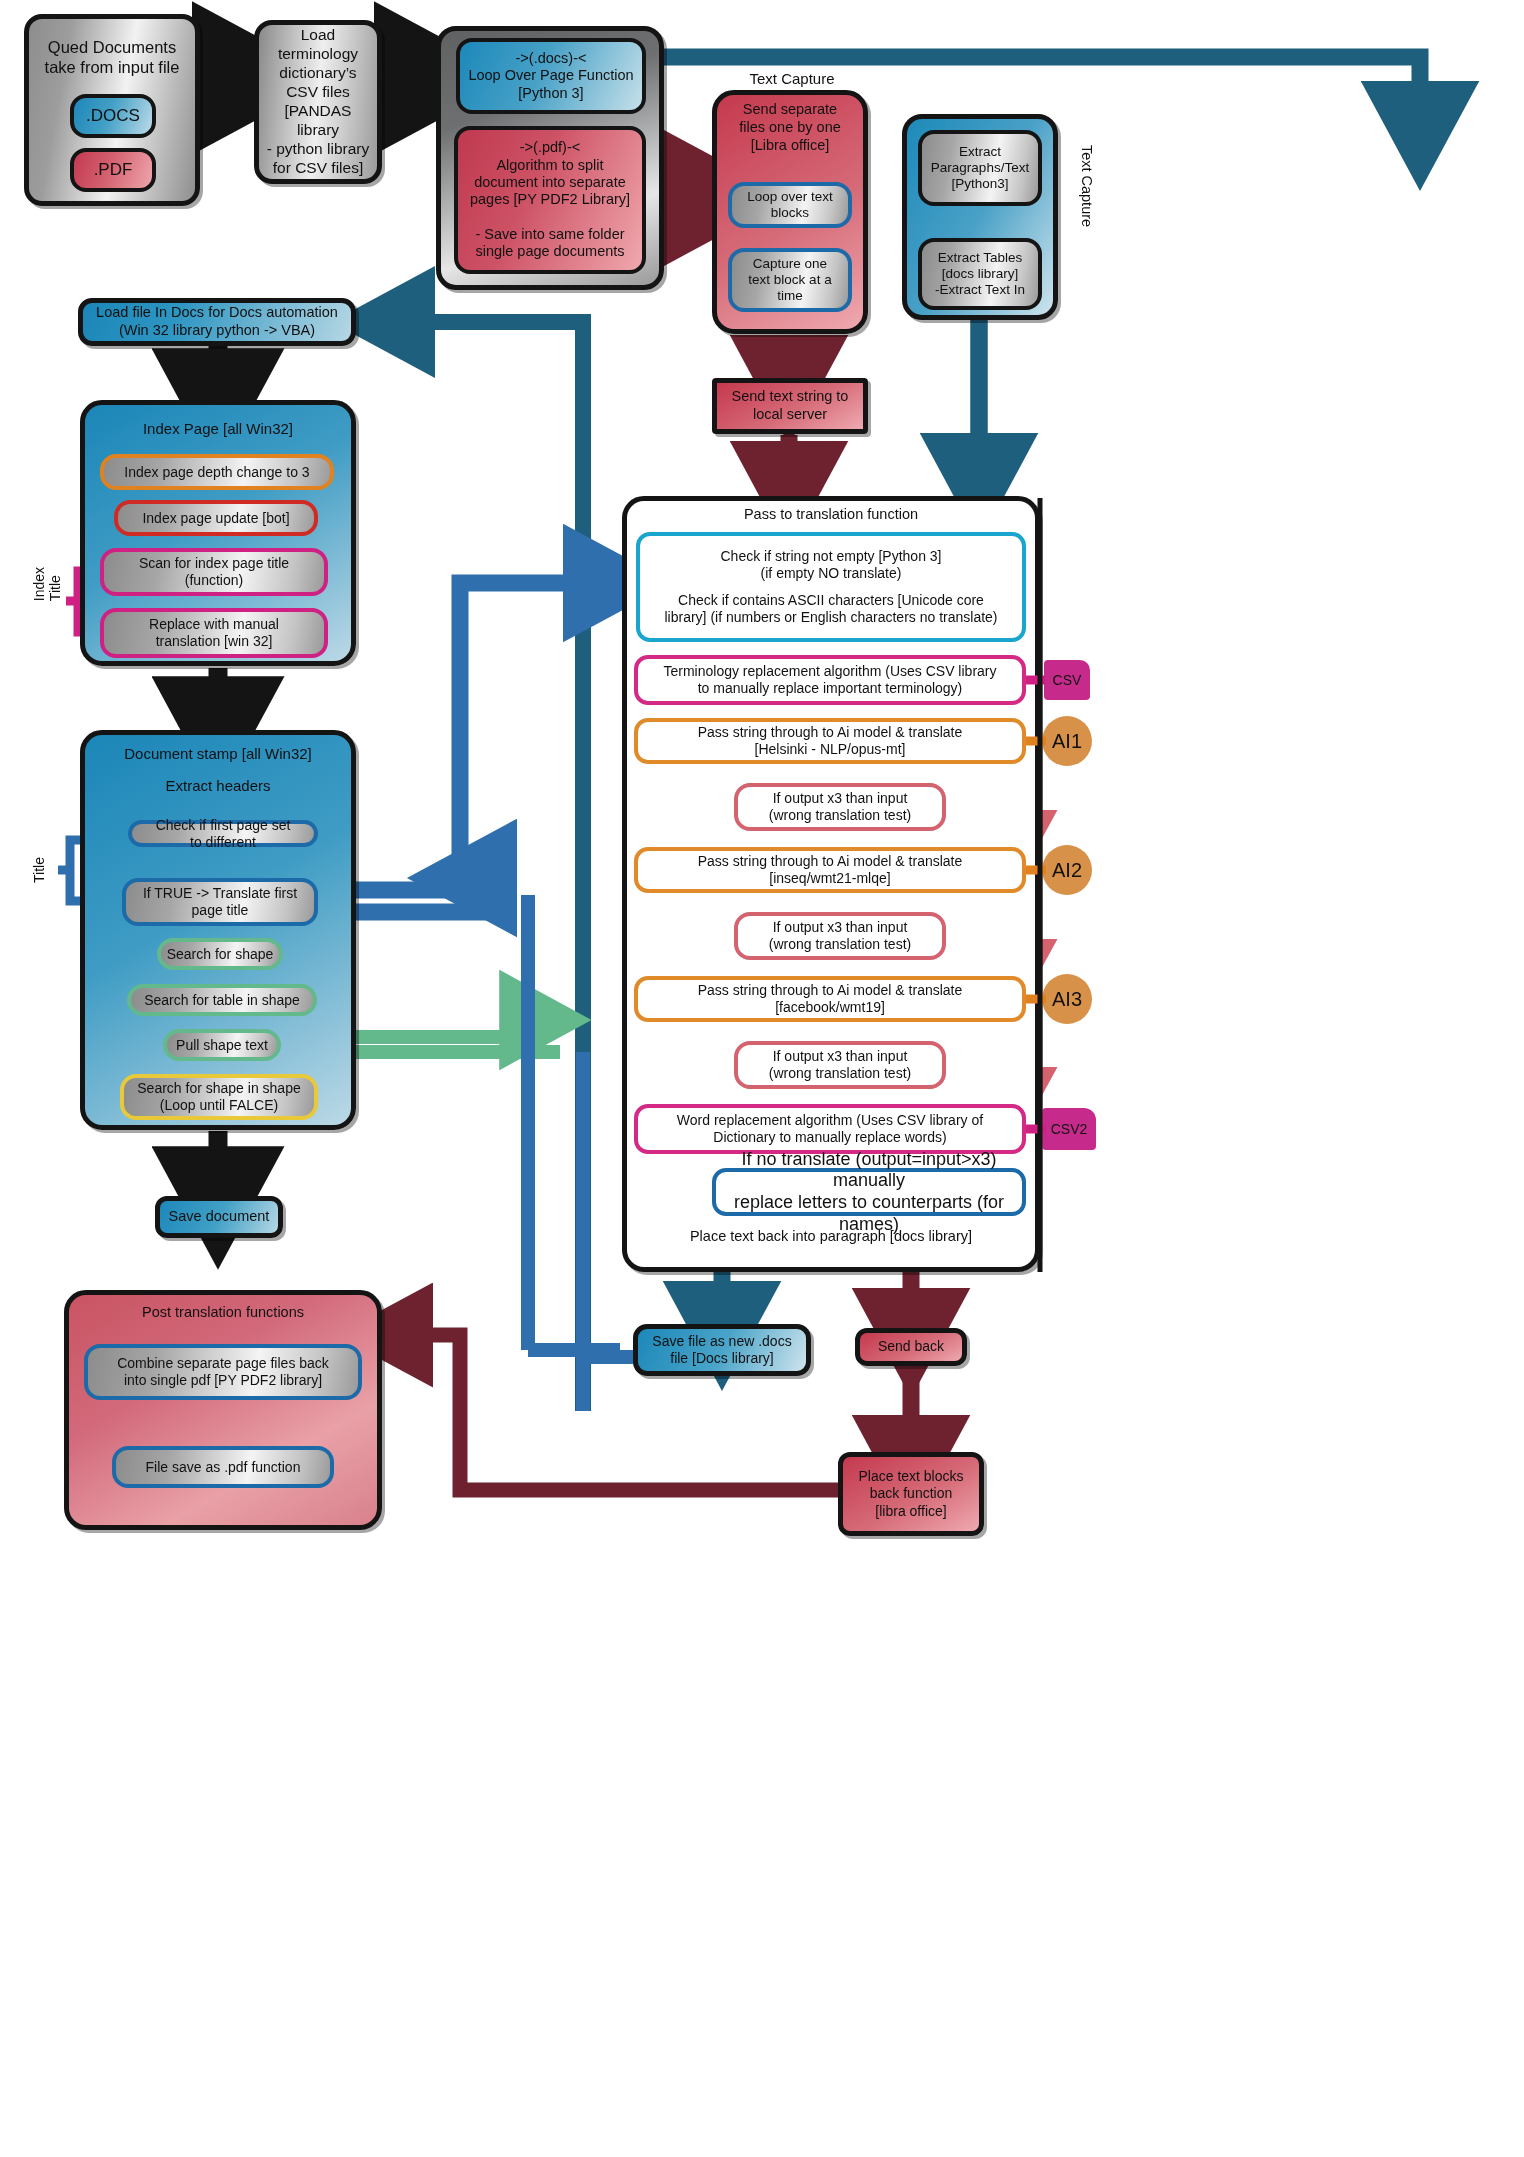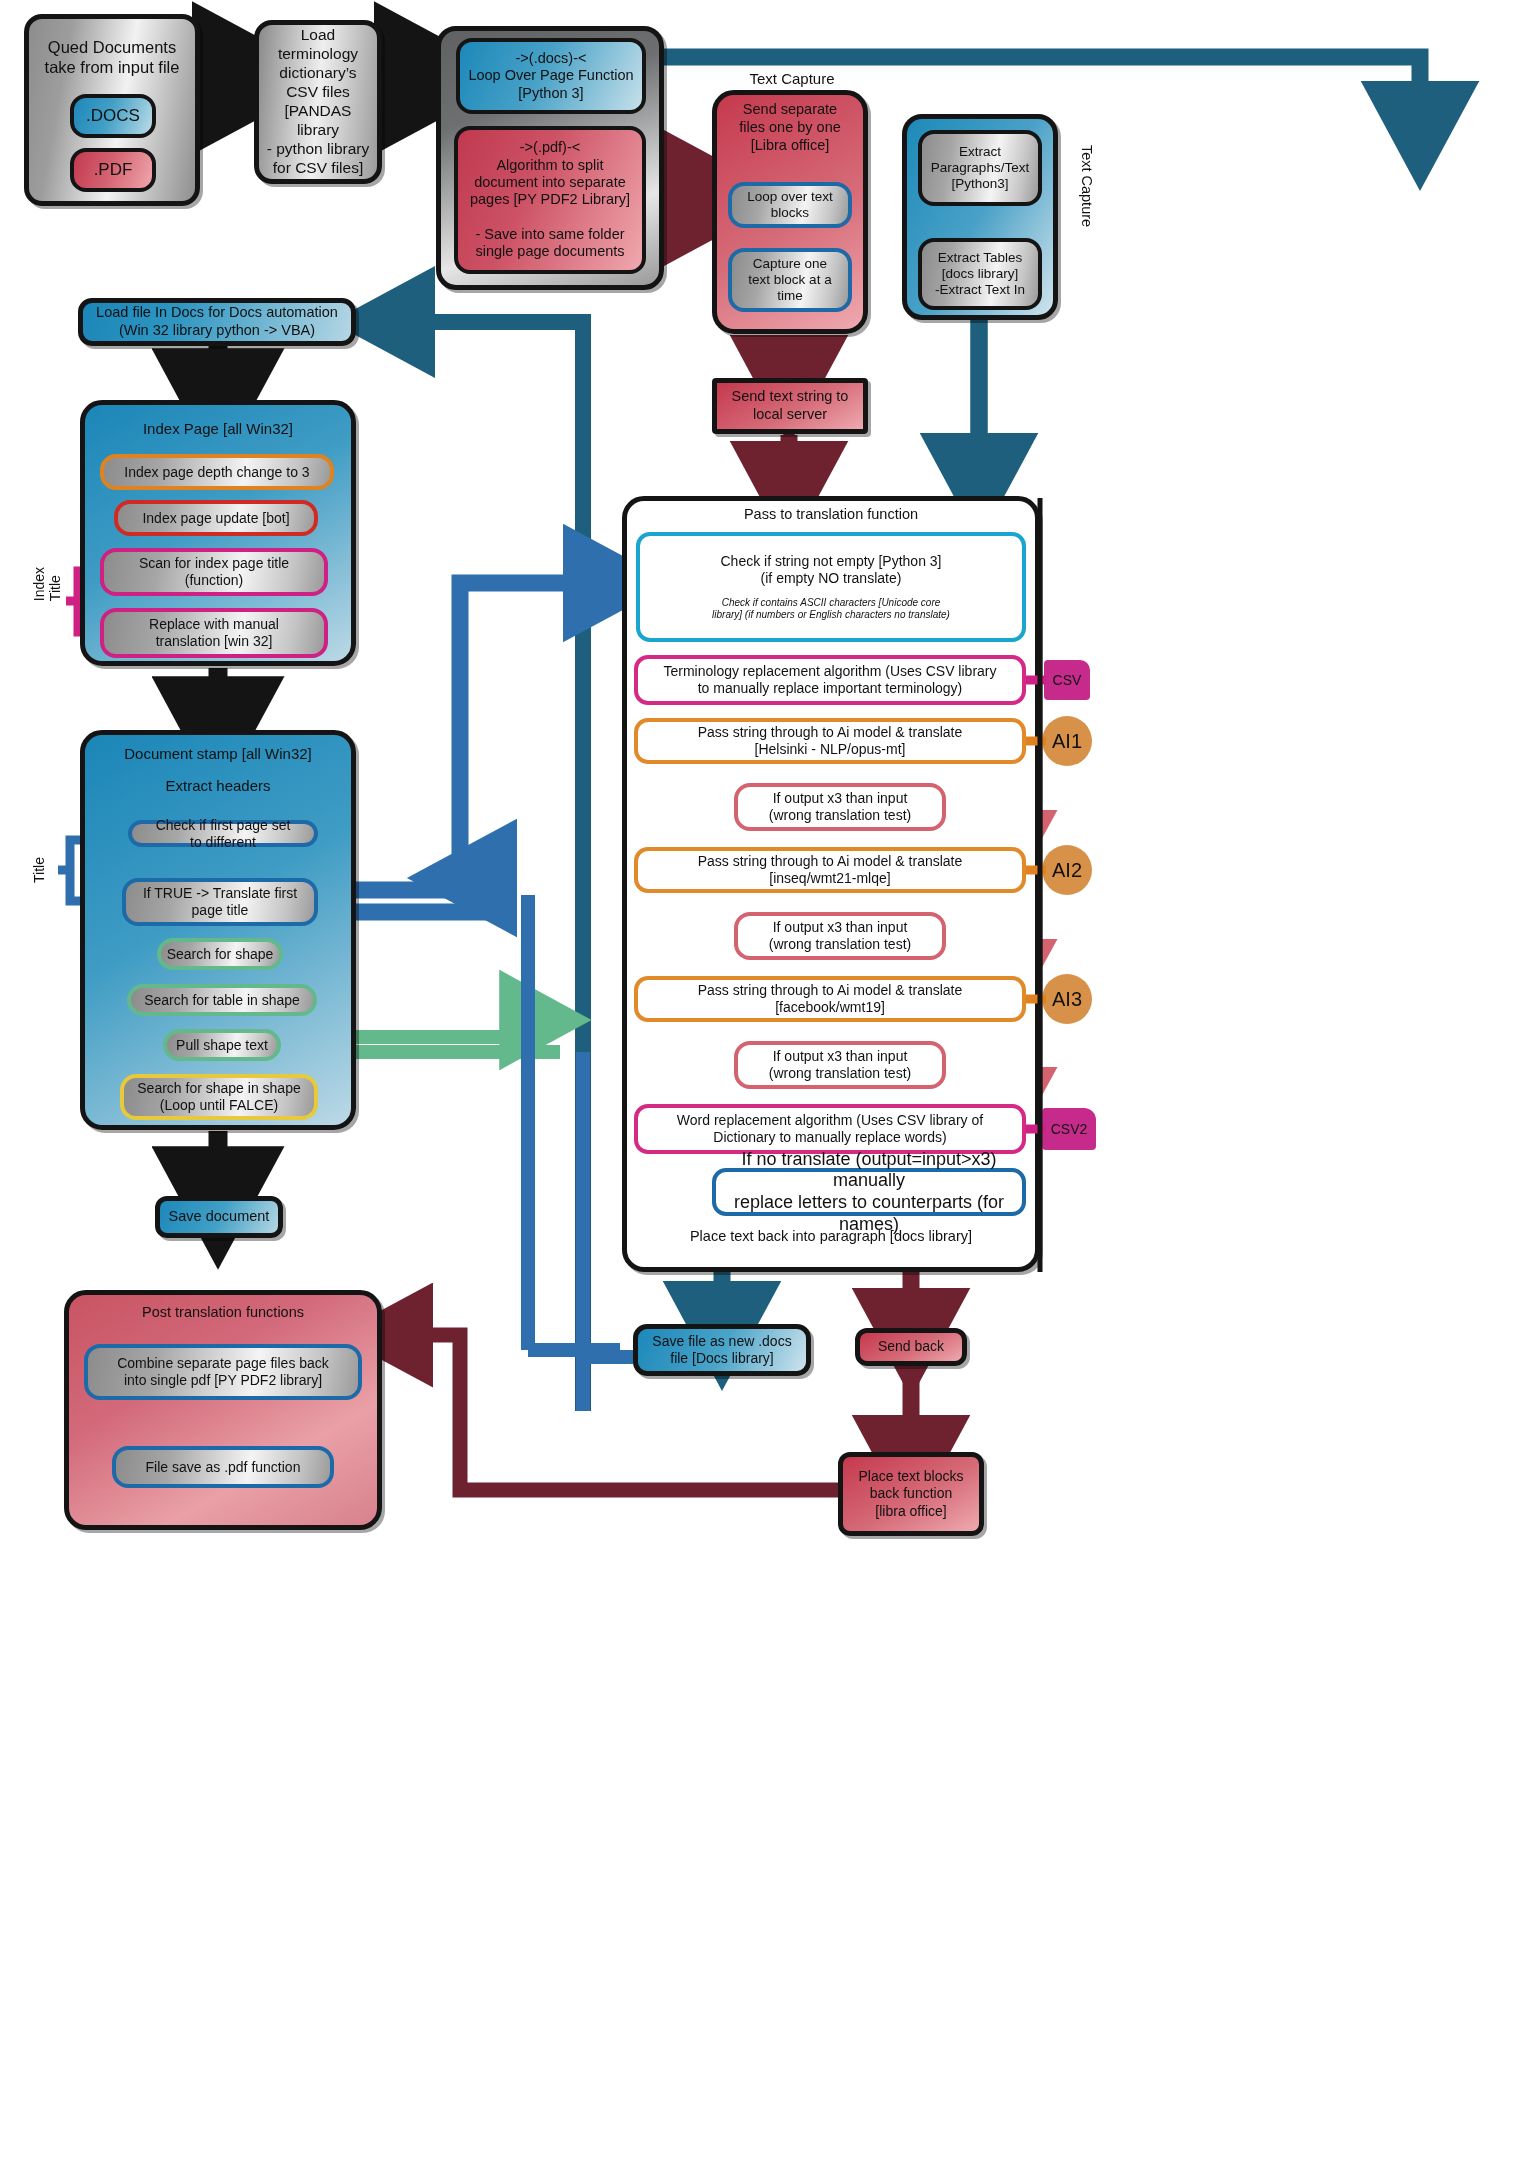--- a/index.html
+++ b/index.html
@@ -386,21 +386,21 @@
               background:linear-gradient(115deg,#1d88ba 0%,#41a0c6 50%,#b6d7e4 100%);">
     <span>Save document</span>
   </div>
 
   <div class="node outer white" style="left:622px; top:496px; width:418px; height:776px; border-radius:22px;"></div>
   <div class="lbl" style="left:624px; top:506px; width:414px; font-size:14.5px;">Pass to translation function</div>
 
   <div class="chip b-cyan white" style="left:636px; top:532px; width:390px; height:110px; border-radius:14px; flex-direction:column; gap:10px; padding:6px 8px;">
     <span style="font-size:14px;">Check if string not empty [Python 3]
 (if empty NO translate)</span>
-    <span style="font-size:10px;font-style:italic;">Check if contains ASCII characters [Unicode core
+    <span style="font-size:14px;">Check if contains ASCII characters [Unicode core
 library] (if numbers or English characters no translate)</span>
   </div>
 
   <div class="chip b-pink white" style="left:634px; top:655px; width:392px; height:50px; border-radius:14px; font-size:14px;">
     <span>Terminology replacement algorithm (Uses CSV library
 to manually replace important terminology)</span>
   </div>
 
   <div class="chip b-orange2 white" style="left:634px; top:718px; width:392px; height:46px; border-radius:14px; font-size:14px;">
     <span>Pass string through to Ai model &amp; translate

